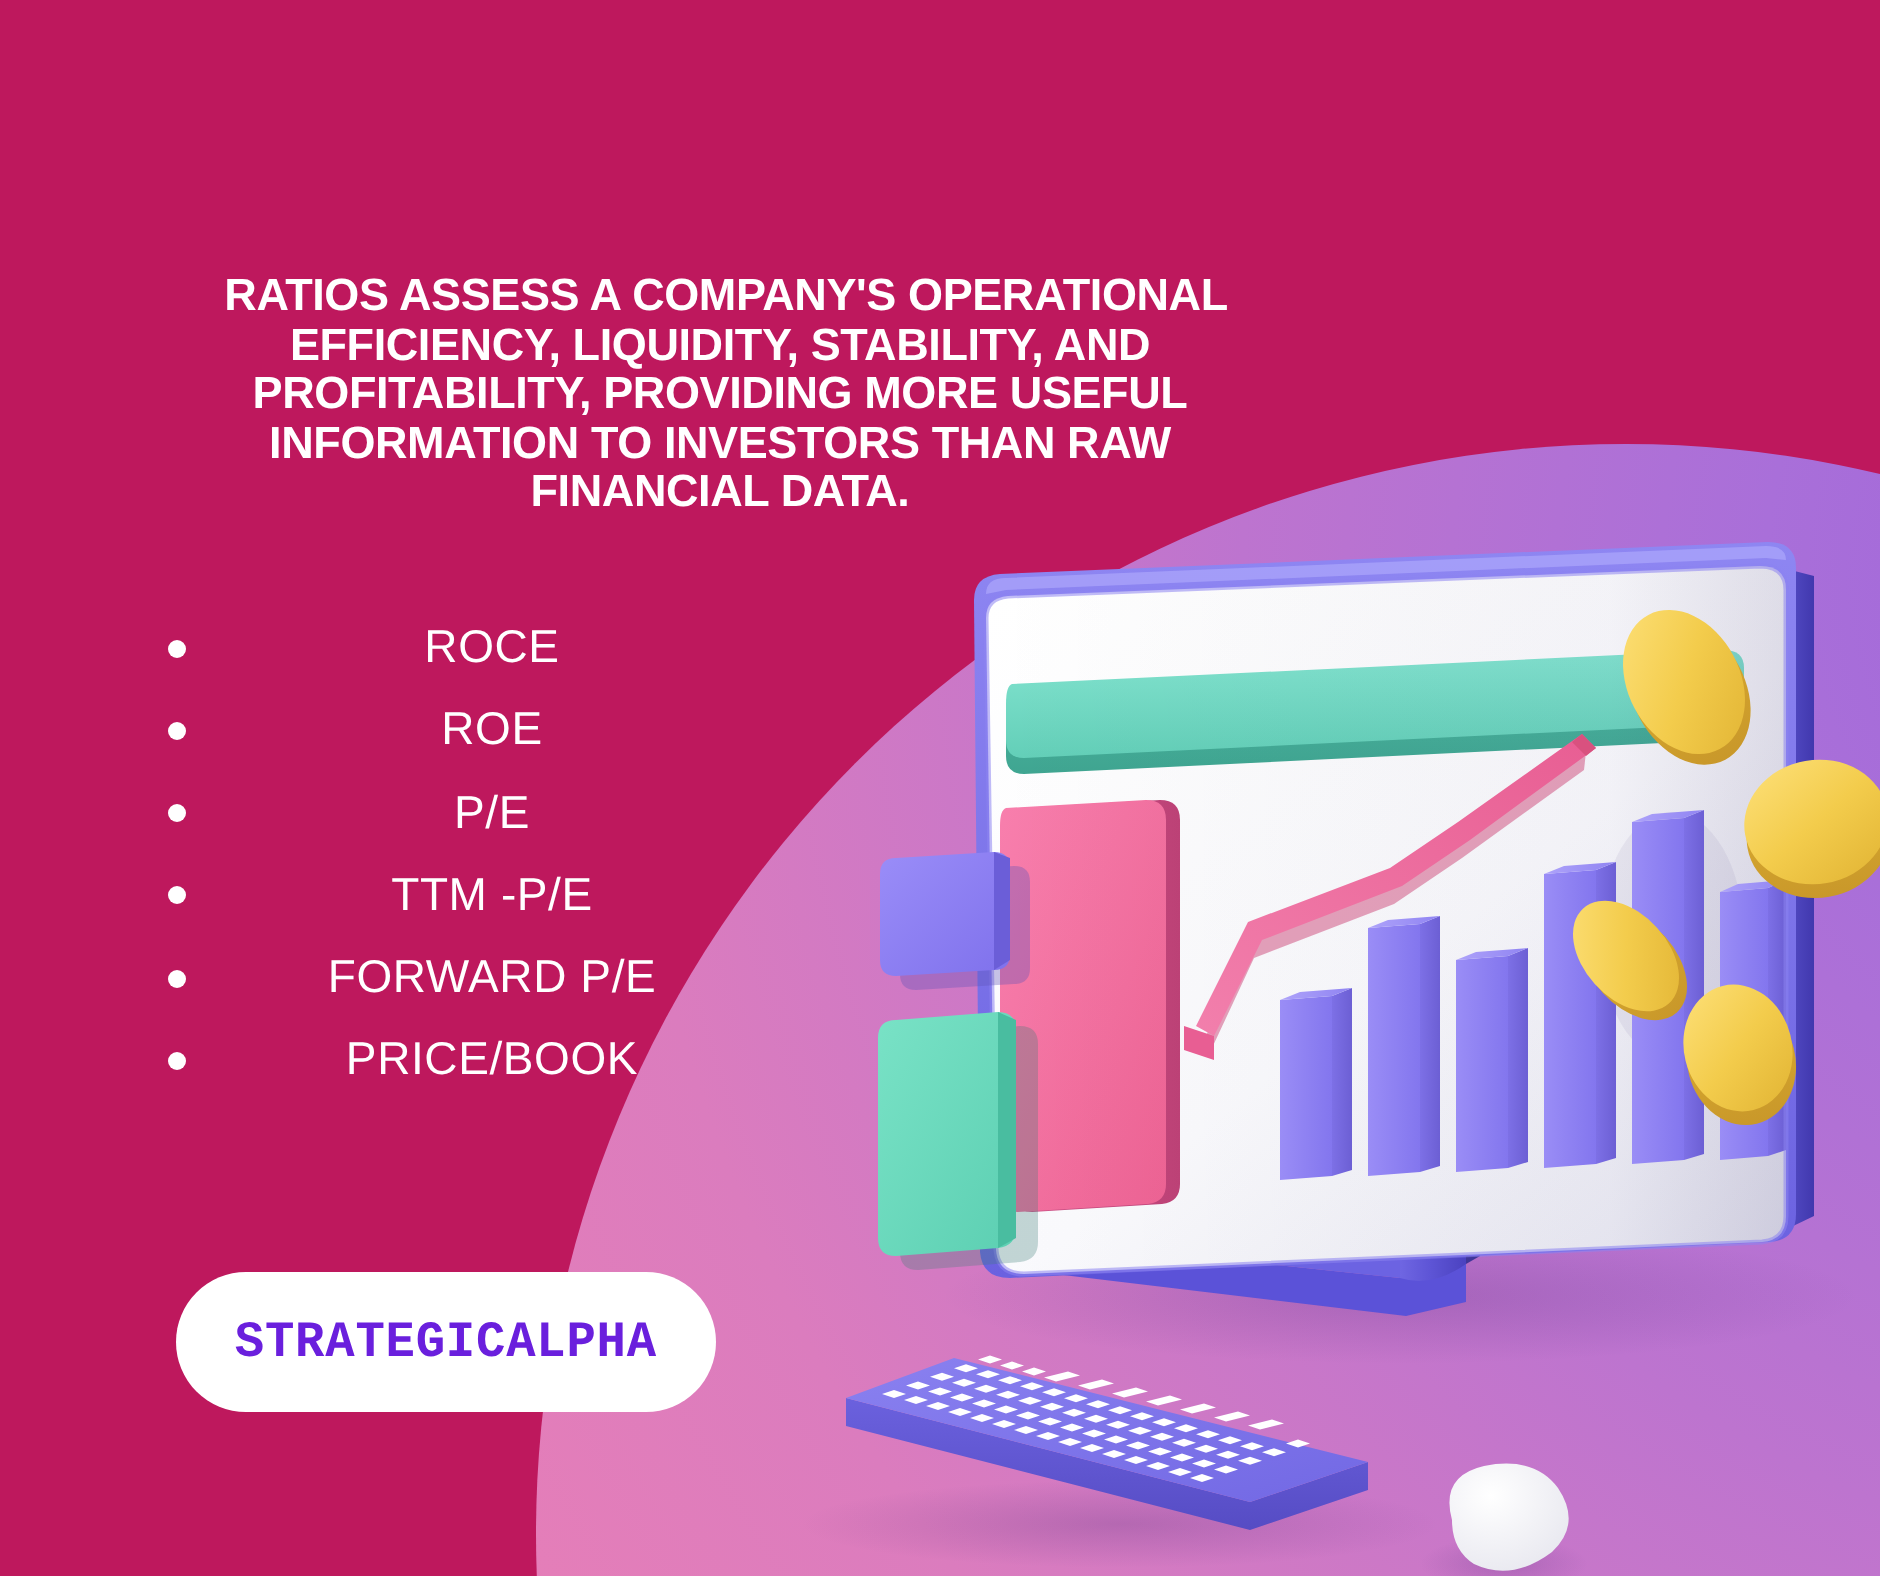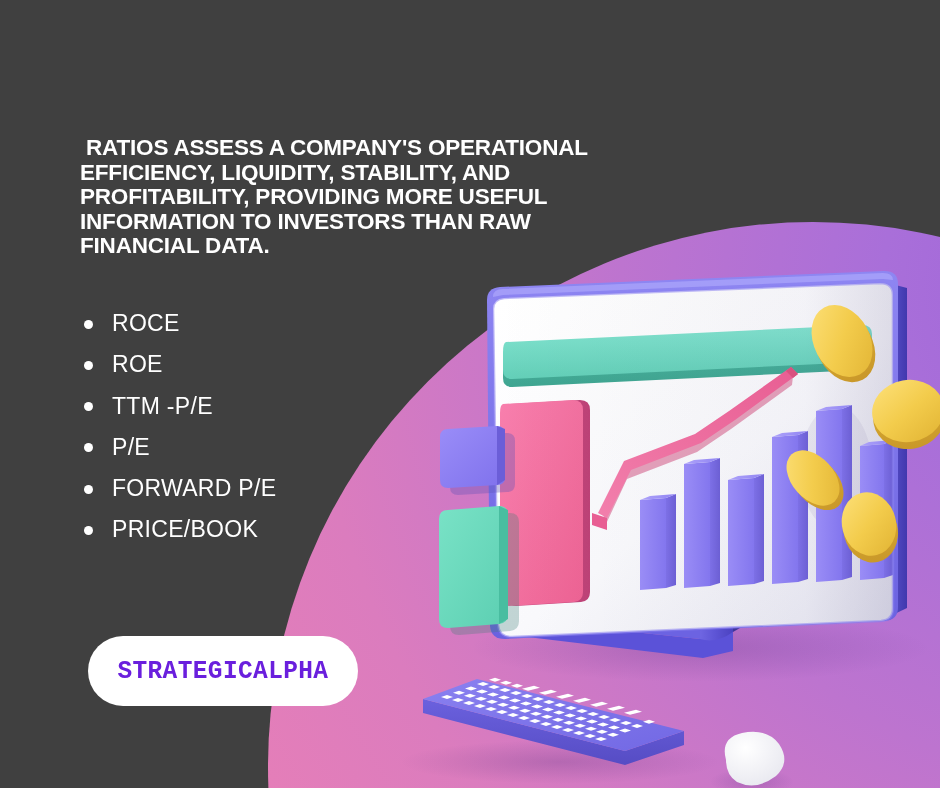--- a/index.html
+++ b/index.html
@@ -7,22 +7,23 @@
 
   html, body {
     width:940px; height:788px;
     overflow:hidden;
     font-family:"Liberation Sans", sans-serif;
   }
 
   #stage {
     position:relative;
     width:940px; height:788px;
-    background:#404040;
+    background:#be185d;
     overflow:hidden;
+    text-align:center;
   }
 
   
   .blob {
     position:absolute;
     left:268px; top:222px;
     width:1090px; height:1090px;
     border-radius:50%;
     background:
       radial-gradient(120% 120% at 78% 6%,
@@ -426,25 +427,25 @@
     <li class="ratio-item">
       <span class="dot"></span>
       <span>ROCE</span>
     </li>
     <li class="ratio-item">
       <span class="dot"></span>
       <span>ROE</span>
     </li>
     <li class="ratio-item">
       <span class="dot"></span>
+      <span>P/E</span>
+    </li>
+    <li class="ratio-item">
+      <span class="dot"></span>
       <span>TTM -P/E</span>
-    </li>
-    <li class="ratio-item">
-      <span class="dot"></span>
-      <span>P/E</span>
     </li>
     <li class="ratio-item">
       <span class="dot"></span>
       <span>FORWARD P/E</span>
     </li>
     <li class="ratio-item">
       <span class="dot"></span>
       <span>PRICE/BOOK</span>
     </li>
   </ul>

